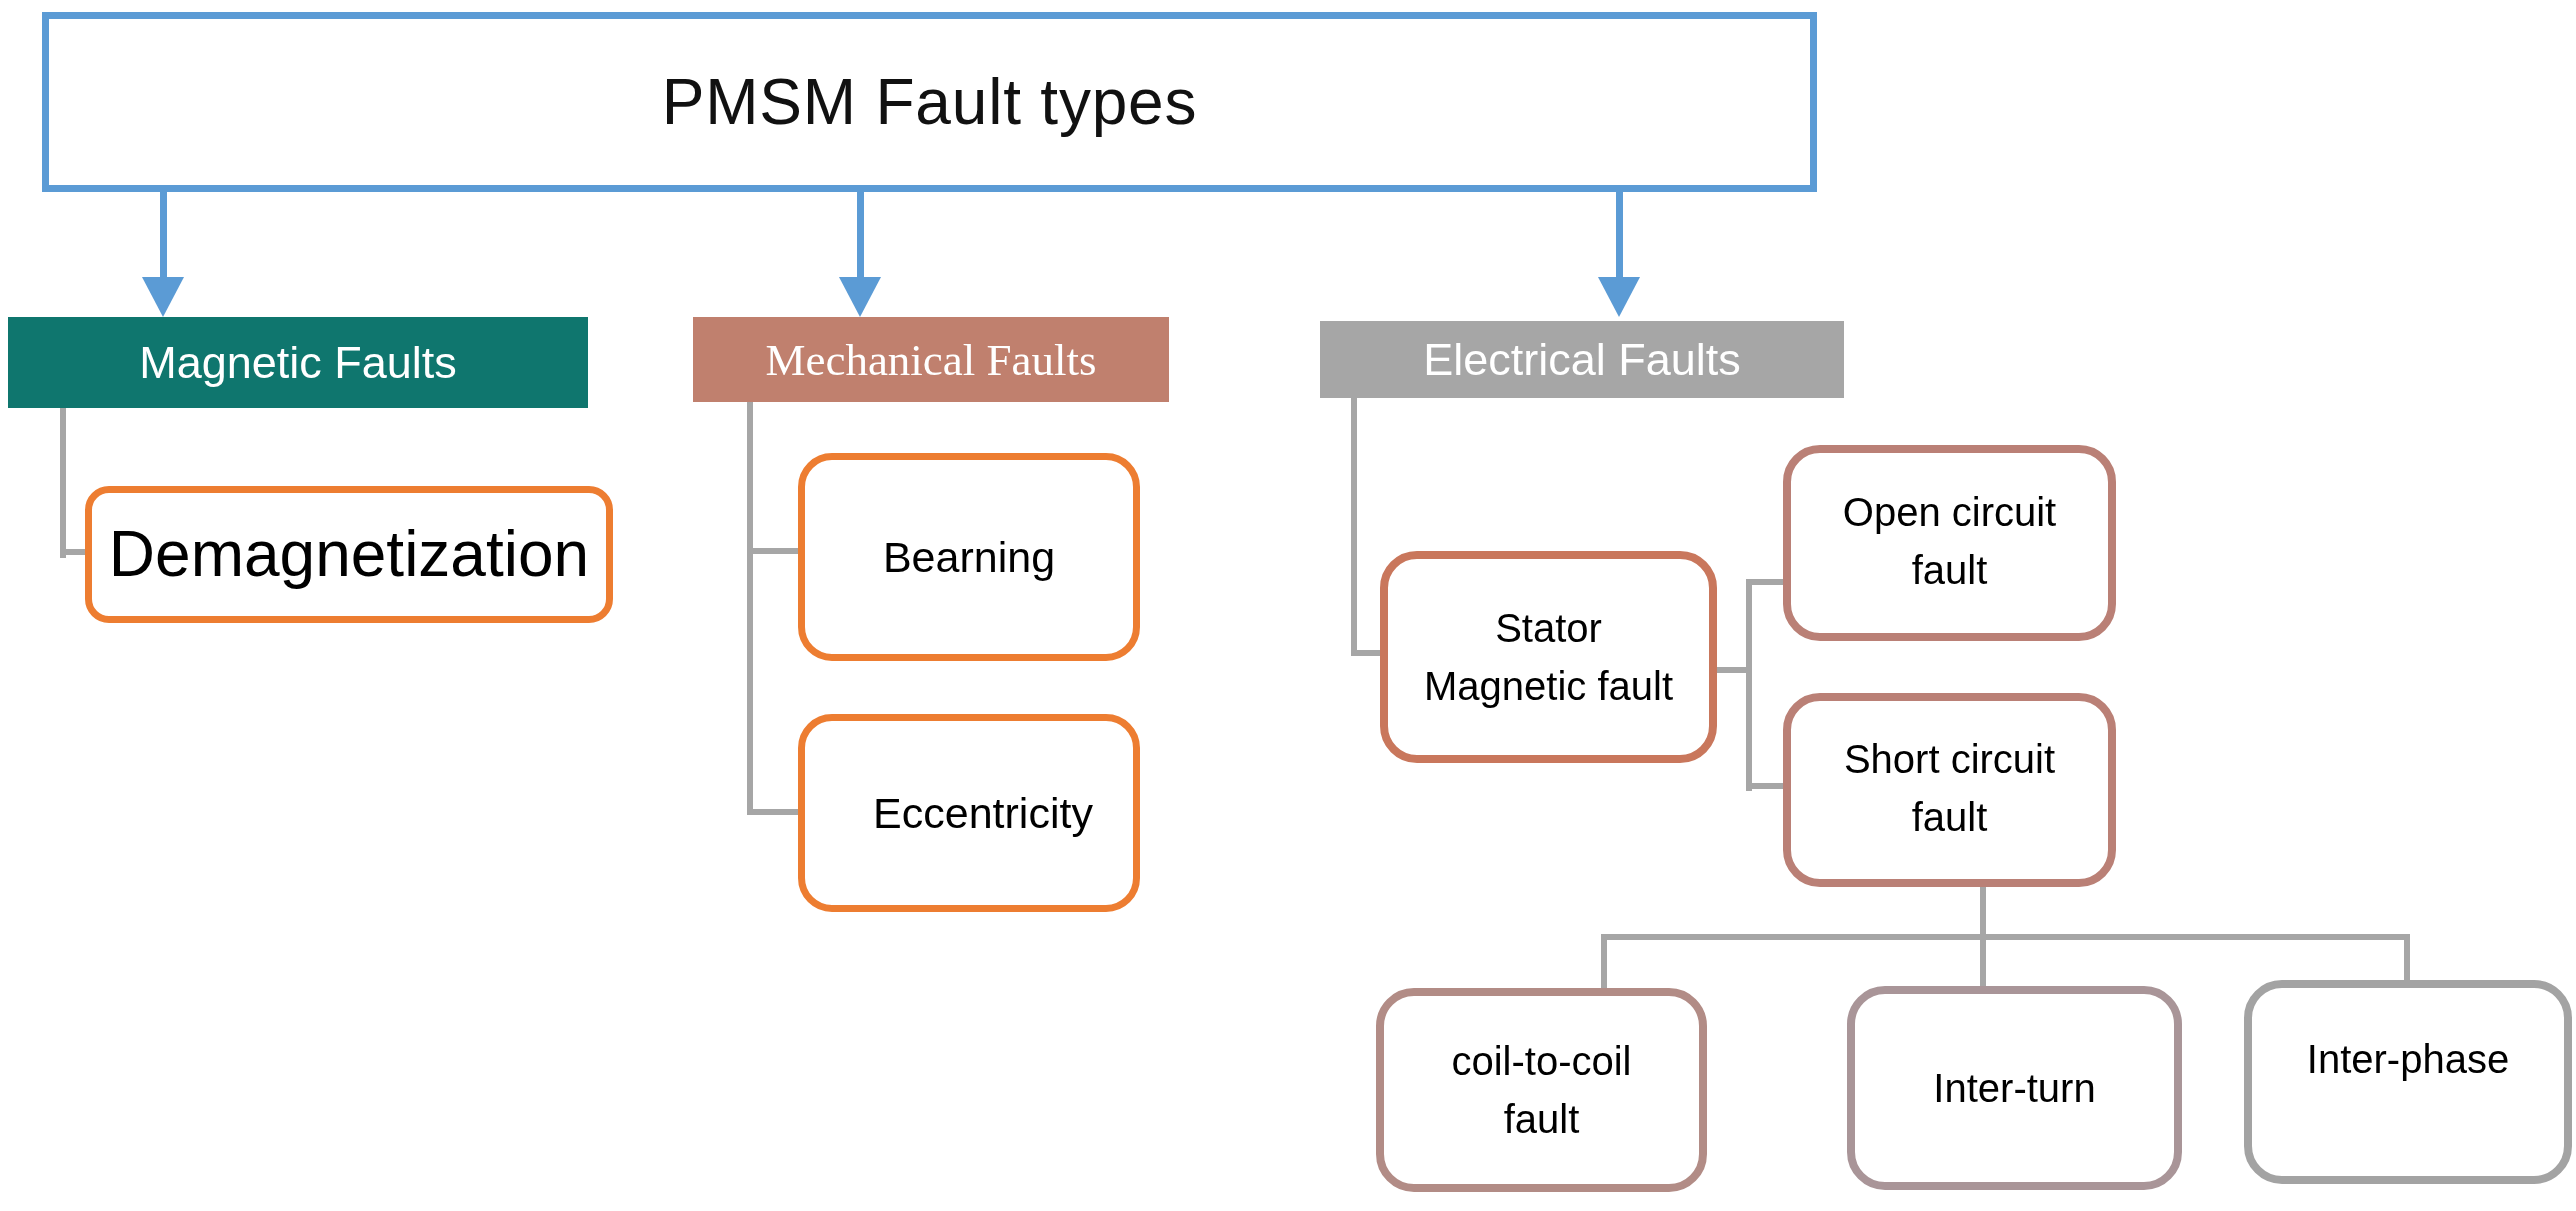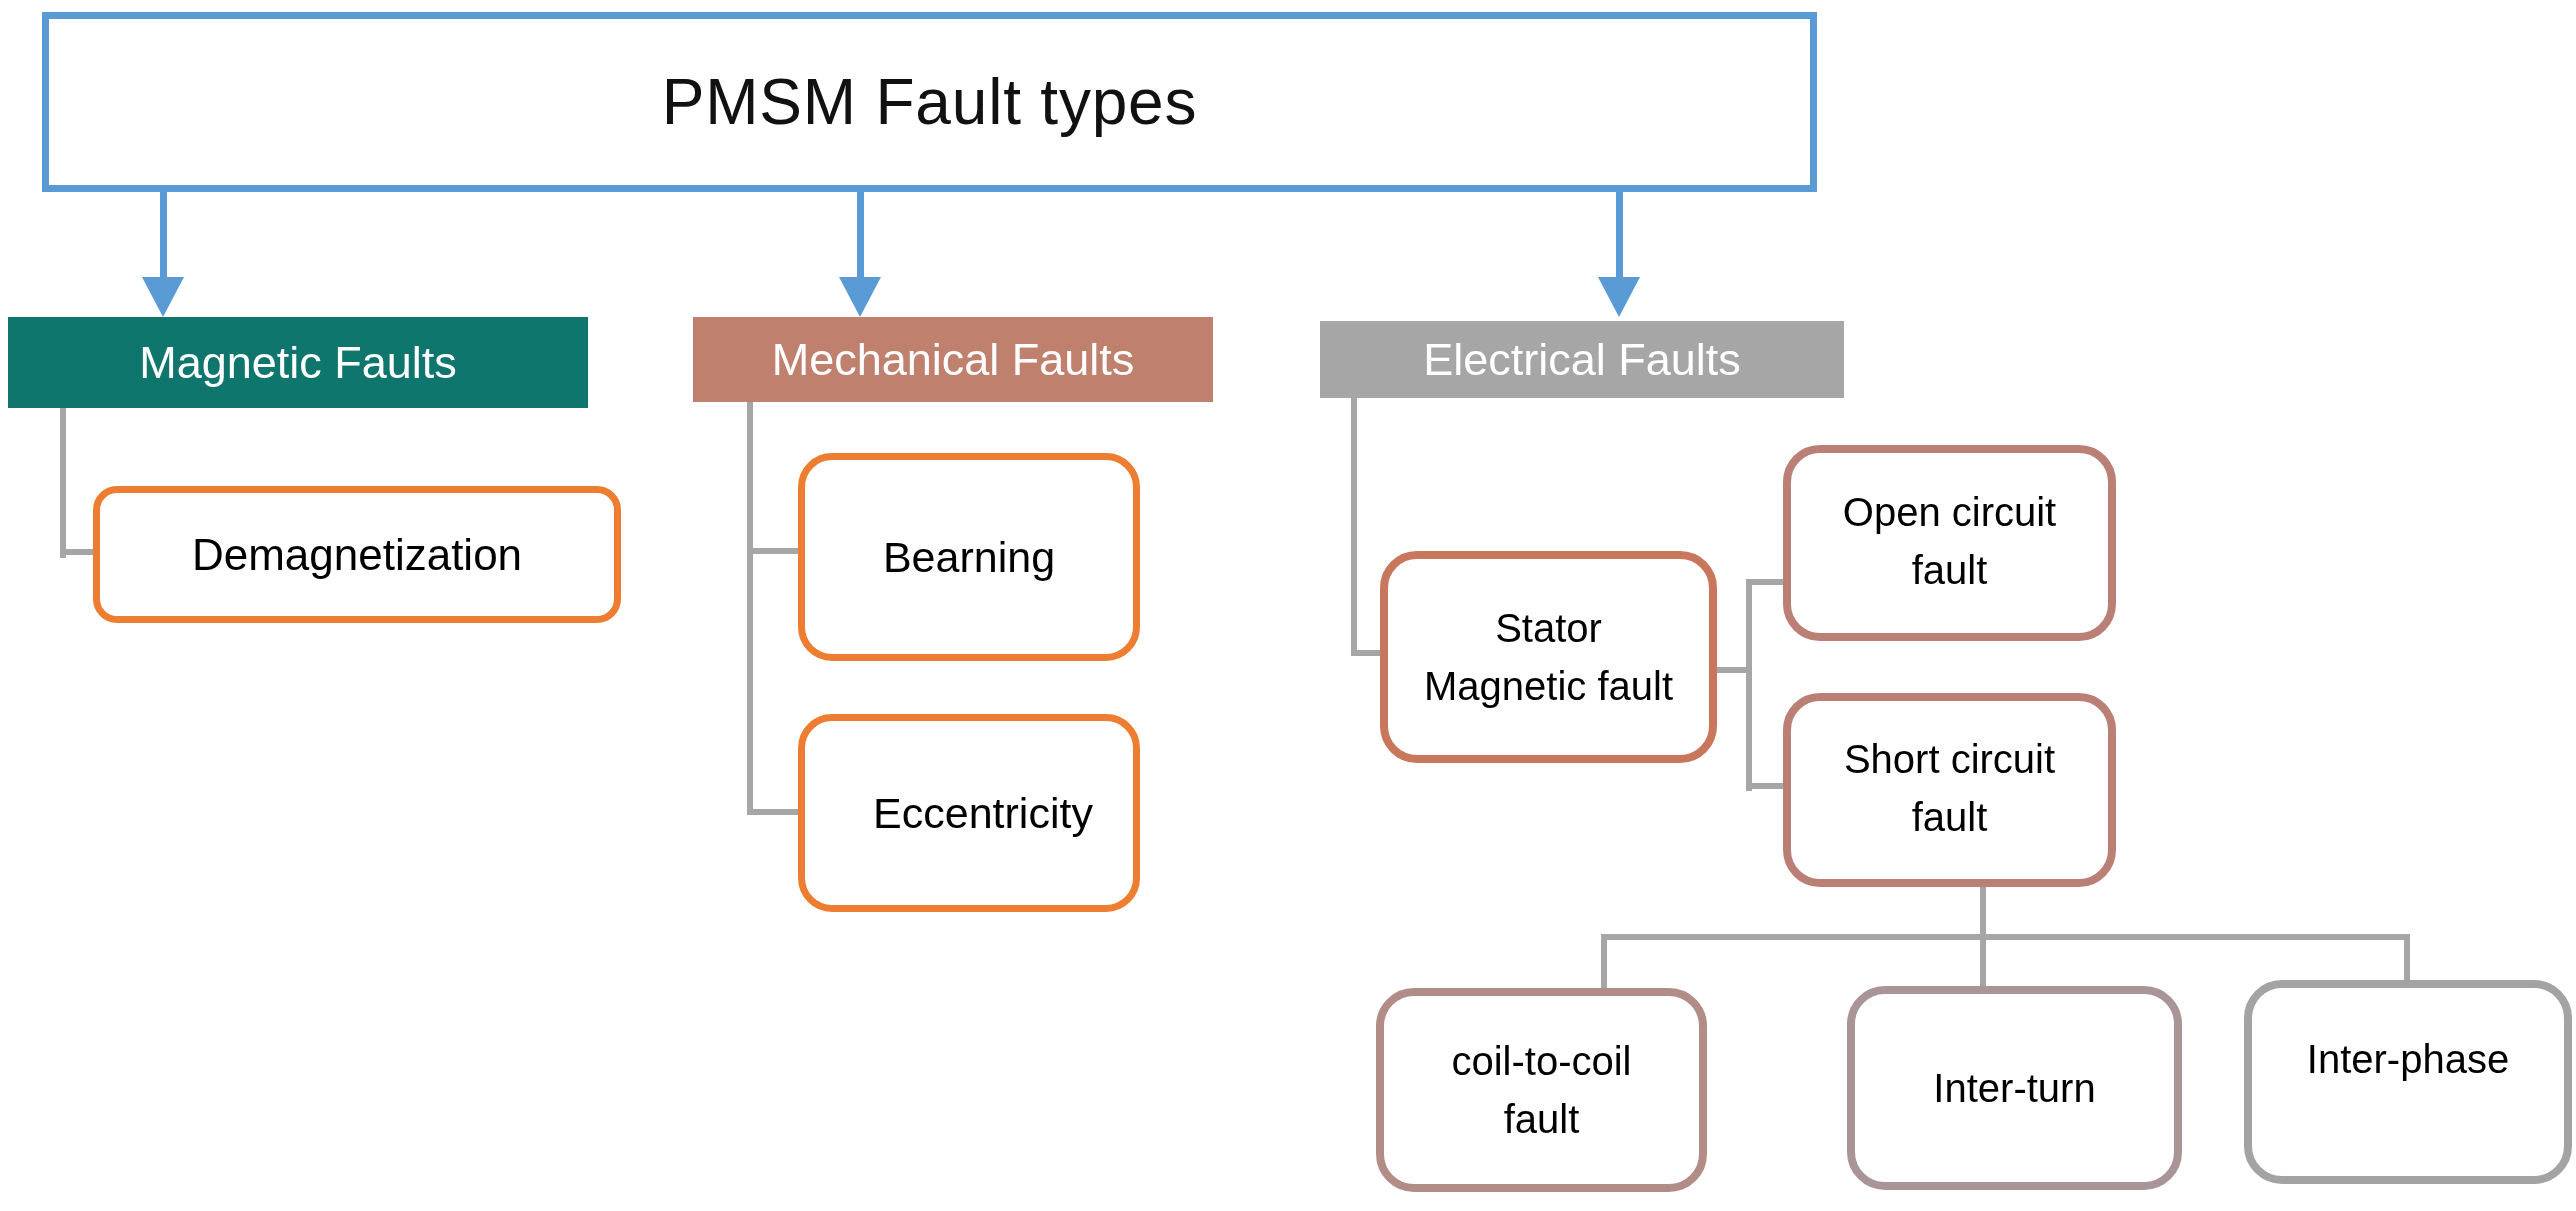--- a/index.html
+++ b/index.html
@@ -26,30 +26,30 @@
     border-left:21.6px solid transparent;
     border-right:21.6px solid transparent;
     border-top:40px solid #5B9BD5;
   }
   
   .header{
     display:flex;align-items:center;justify-content:center;
     color:#ffffff;font-size:45px;
   }
   .header.magnetic{left:8px;top:317px;width:580px;height:91px;}
-  .header.mechanical{left:693px;top:317px;width:520px;height:85px;}
+  .header.mechanical{left:693px;top:317px;width:476px;height:85px;font-family:Liberation Serif, serif;}
   .header.electrical{left:1320px;top:321px;width:524px;height:77px;}
   
   .node{
     background:#ffffff;
     display:flex;align-items:center;justify-content:center;
     color:#000000;text-align:center;white-space:pre-line;
     line-height:1.45;
   }
-  .node.demag{left:93px;top:486px;width:528px;height:137px;border:7.2px solid;border-radius:24px;font-size:44px;text-align:right;}
+  .node.demag{left:85px;top:486px;width:528px;height:137px;border:7.2px solid;border-radius:24px;font-size:64px;text-align:right;}
   .node.bearning{left:798px;top:453px;width:342px;height:208px;border:7.2px solid;border-radius:34px;font-size:43px;}
   .node.eccentricity{left:798px;top:714px;width:342px;height:198px;border:7.2px solid;border-radius:34px;font-size:43px;}
   .node.stator{left:1380px;top:551px;width:337px;height:212px;border:8px solid;border-radius:37px;font-size:40px;}
   .node.open{left:1783px;top:445px;width:333px;height:196px;border:8px solid;border-radius:37px;font-size:40px;align-items:flex-start;padding-top:30px;}
   .node.short{left:1783px;top:693px;width:333px;height:194px;border:8px solid;border-radius:37px;font-size:40px;align-items:flex-start;padding-top:29px;}
   .node.coil{left:1376px;top:988px;width:331px;height:204px;border:8px solid;border-radius:38px;font-size:40px;}
   .node.interturn{left:1847px;top:986px;width:335px;height:204px;border:8px solid;border-radius:38px;font-size:40px;}
   .node.interphase{left:2244px;top:980px;width:328px;height:204px;border:8px solid;border-radius:38px;font-size:40px;align-items:flex-start;padding-top:42px;}
   
   .conn{background:#A6A6A6;}

